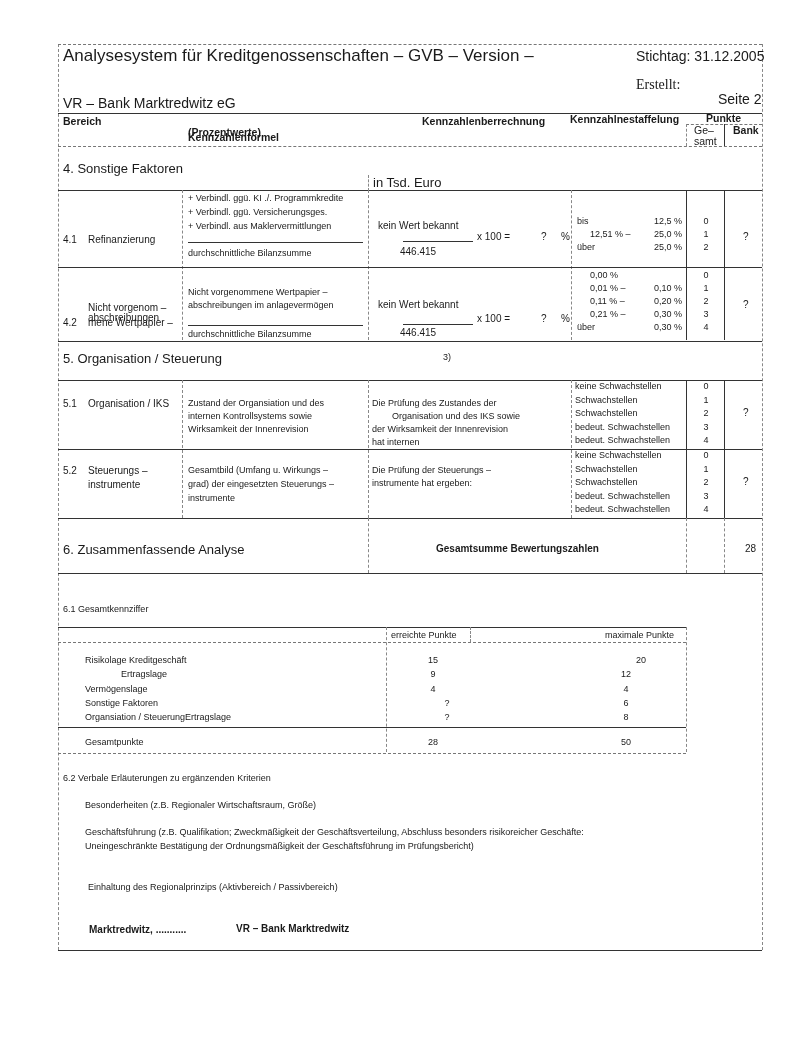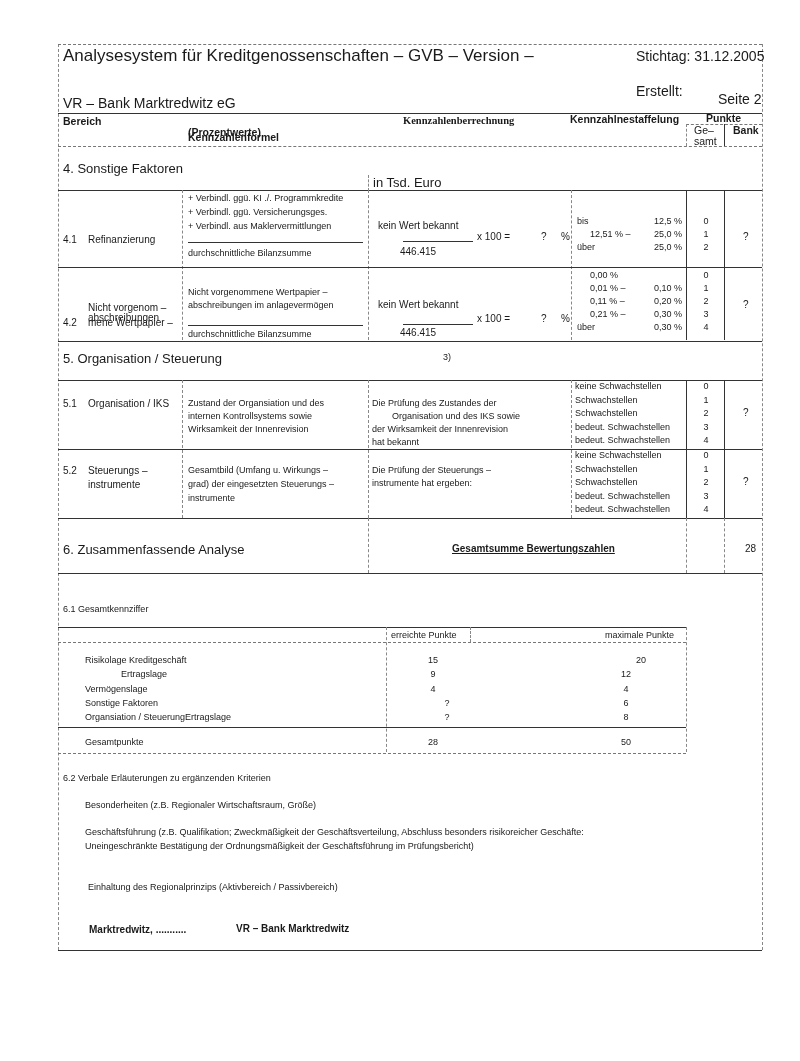--- a/index.html
+++ b/index.html
@@ -21,29 +21,29 @@
 </style>
 </head>
 <body>
 
 <div class="vld" style="left:58px;top:44px;height:906px;"></div>
 <div class="vld" style="left:762px;top:44px;height:906px;"></div>
 <div class="hld" style="left:58px;top:44px;width:704px;"></div>
 
 <div class="abs t-title" style="left:63px;top:46px;">Analysesystem für Kreditgenossenschaften  –  GVB – Version  –</div>
 <div class="abs t-bank" style="left:636px;top:48px;">Stichtag: 31.12.2005</div>
-<div class="abs t-bank" style="left:636px;top:83px;">Erstellt:</div>
+<div class="abs t-bank" style="left:636px;top:77px;font-family:Liberation Serif, serif;">Erstellt:</div>
 <div class="abs t-bank" style="left:63px;top:95px;">VR – Bank Marktredwitz eG</div>
 <div class="abs t-bank" style="left:718px;top:91px;">Seite 2</div>
 
 <div class="hl" style="left:58px;top:113px;width:704px;"></div>
 <div class="abs t-head" style="left:63px;top:115px;">Bereich</div>
 <div class="abs t-head" style="left:188px;top:131px;">Kennzahlenformel</div>
 <div class="abs t-head" style="left:188px;top:126px;">(Prozentwerte)</div>
-<div class="abs t-head" style="left:403px;top:115px;font-family:Liberation Serif, serif;">Kennzahlenberrechnung</div>
+<div class="abs t-head" style="left:422px;top:115px;">Kennzahlenberrechnung</div>
 <div class="abs t-head" style="left:570px;top:113px;">Kennzahlnestaffelung</div>
 <div class="abs t-head" style="left:706px;top:112px;">Punkte</div>
 <div class="hld" style="left:686px;top:124px;width:76px;"></div>
 <div class="abs t-head" style="left:694px;top:124px;font-weight:normal;">Ge–</div>
 <div class="abs t-head" style="left:694px;top:135px;font-weight:normal;">samt</div>
 <div class="abs t-head" style="left:733px;top:124px;">Bank</div>
 <div class="vld" style="left:686px;top:124px;height:22px;"></div>
 <div class="vl" style="left:724px;top:124px;height:22px;"></div>
 <div class="hld" style="left:58px;top:146px;width:704px;"></div>
 
@@ -130,21 +130,21 @@
 <div class="vl" style="left:724px;top:380px;height:138px;"></div>
 
 <div class="abs t-md" style="left:63px;top:398px;">5.1</div>
 <div class="abs t-md" style="left:88px;top:398px;">Organisation / IKS</div>
 <div class="abs t-sm" style="left:188px;top:398px;">Zustand der Organsiation und des</div>
 <div class="abs t-sm" style="left:188px;top:411px;">internen Kontrollsystems sowie</div>
 <div class="abs t-sm" style="left:188px;top:424px;">Wirksamkeit der Innenrevision</div>
 <div class="abs t-sm" style="left:372px;top:398px;">Die Prüfung des Zustandes der</div>
 <div class="abs t-sm" style="left:392px;top:411px;">Organisation und des IKS sowie</div>
 <div class="abs t-sm" style="left:372px;top:424px;">der Wirksamkeit der Innenrevision</div>
-<div class="abs t-sm" style="left:372px;top:437px;">hat bekannt</div>
+<div class="abs t-sm" style="left:372px;top:437px;">hat internen</div>
 <div id="scale51">
     <div class="abs t-sm" style="left:575px;top:381px;width:110px;overflow:hidden;">keine Schwachstellen</div>
     <div class="abs t-sm c" style="left:696px;top:381px;width:20px;">0</div>
     <div class="abs t-sm" style="left:575px;top:394.6px;width:110px;overflow:hidden;">Schwachstellen</div>
     <div class="abs t-sm c" style="left:696px;top:394.6px;width:20px;">1</div>
     <div class="abs t-sm" style="left:575px;top:408.2px;width:110px;overflow:hidden;">Schwachstellen</div>
     <div class="abs t-sm c" style="left:696px;top:408.2px;width:20px;">2</div>
     <div class="abs t-sm" style="left:575px;top:421.8px;width:110px;overflow:hidden;">bedeut. Schwachstellen</div>
     <div class="abs t-sm c" style="left:696px;top:421.8px;width:20px;">3</div>
     <div class="abs t-sm" style="left:575px;top:435.4px;width:110px;overflow:hidden;">bedeut. Schwachstellen</div>
@@ -173,21 +173,21 @@
     <div class="abs t-sm" style="left:575px;top:504.4px;width:110px;overflow:hidden;">bedeut. Schwachstellen</div>
     <div class="abs t-sm c" style="left:696px;top:504.4px;width:20px;">4</div>
   </div>
 <div class="abs t-md" style="left:743px;top:476px;">?</div>
 <div class="hl" style="left:58px;top:518px;width:704px;"></div>
 
 <div class="vld" style="left:368px;top:518px;height:55px;"></div>
 <div class="vld" style="left:686px;top:518px;height:55px;"></div>
 <div class="vld" style="left:724px;top:518px;height:55px;"></div>
 <div class="abs t-sec" style="left:63px;top:542px;">6.  Zusammenfassende Analyse</div>
-<div class="abs t-md" style="left:452px;top:543px;font-weight:bold;text-decoration:underline;">Gesamtsumme Bewertungszahlen</div>
+<div class="abs t-md" style="left:436px;top:543px;font-weight:bold;">Gesamtsumme Bewertungszahlen</div>
 <div class="abs t-md" style="left:745px;top:543px;">28</div>
 <div class="hl" style="left:58px;top:573px;width:704px;"></div>
 
 <div class="abs t-sm" style="left:63px;top:604px;">6.1   Gesamtkennziffer</div>
 
 <div class="hl" style="left:58px;top:627px;width:628px;"></div>
 <div class="abs t-sm" style="left:391px;top:630px;">erreichte Punkte</div>
 <div class="abs t-sm" style="left:605px;top:630px;">maximale Punkte</div>
 <div class="vld" style="left:386px;top:627px;height:125px;"></div>
 <div class="vld" style="left:470px;top:627px;height:15px;"></div>

